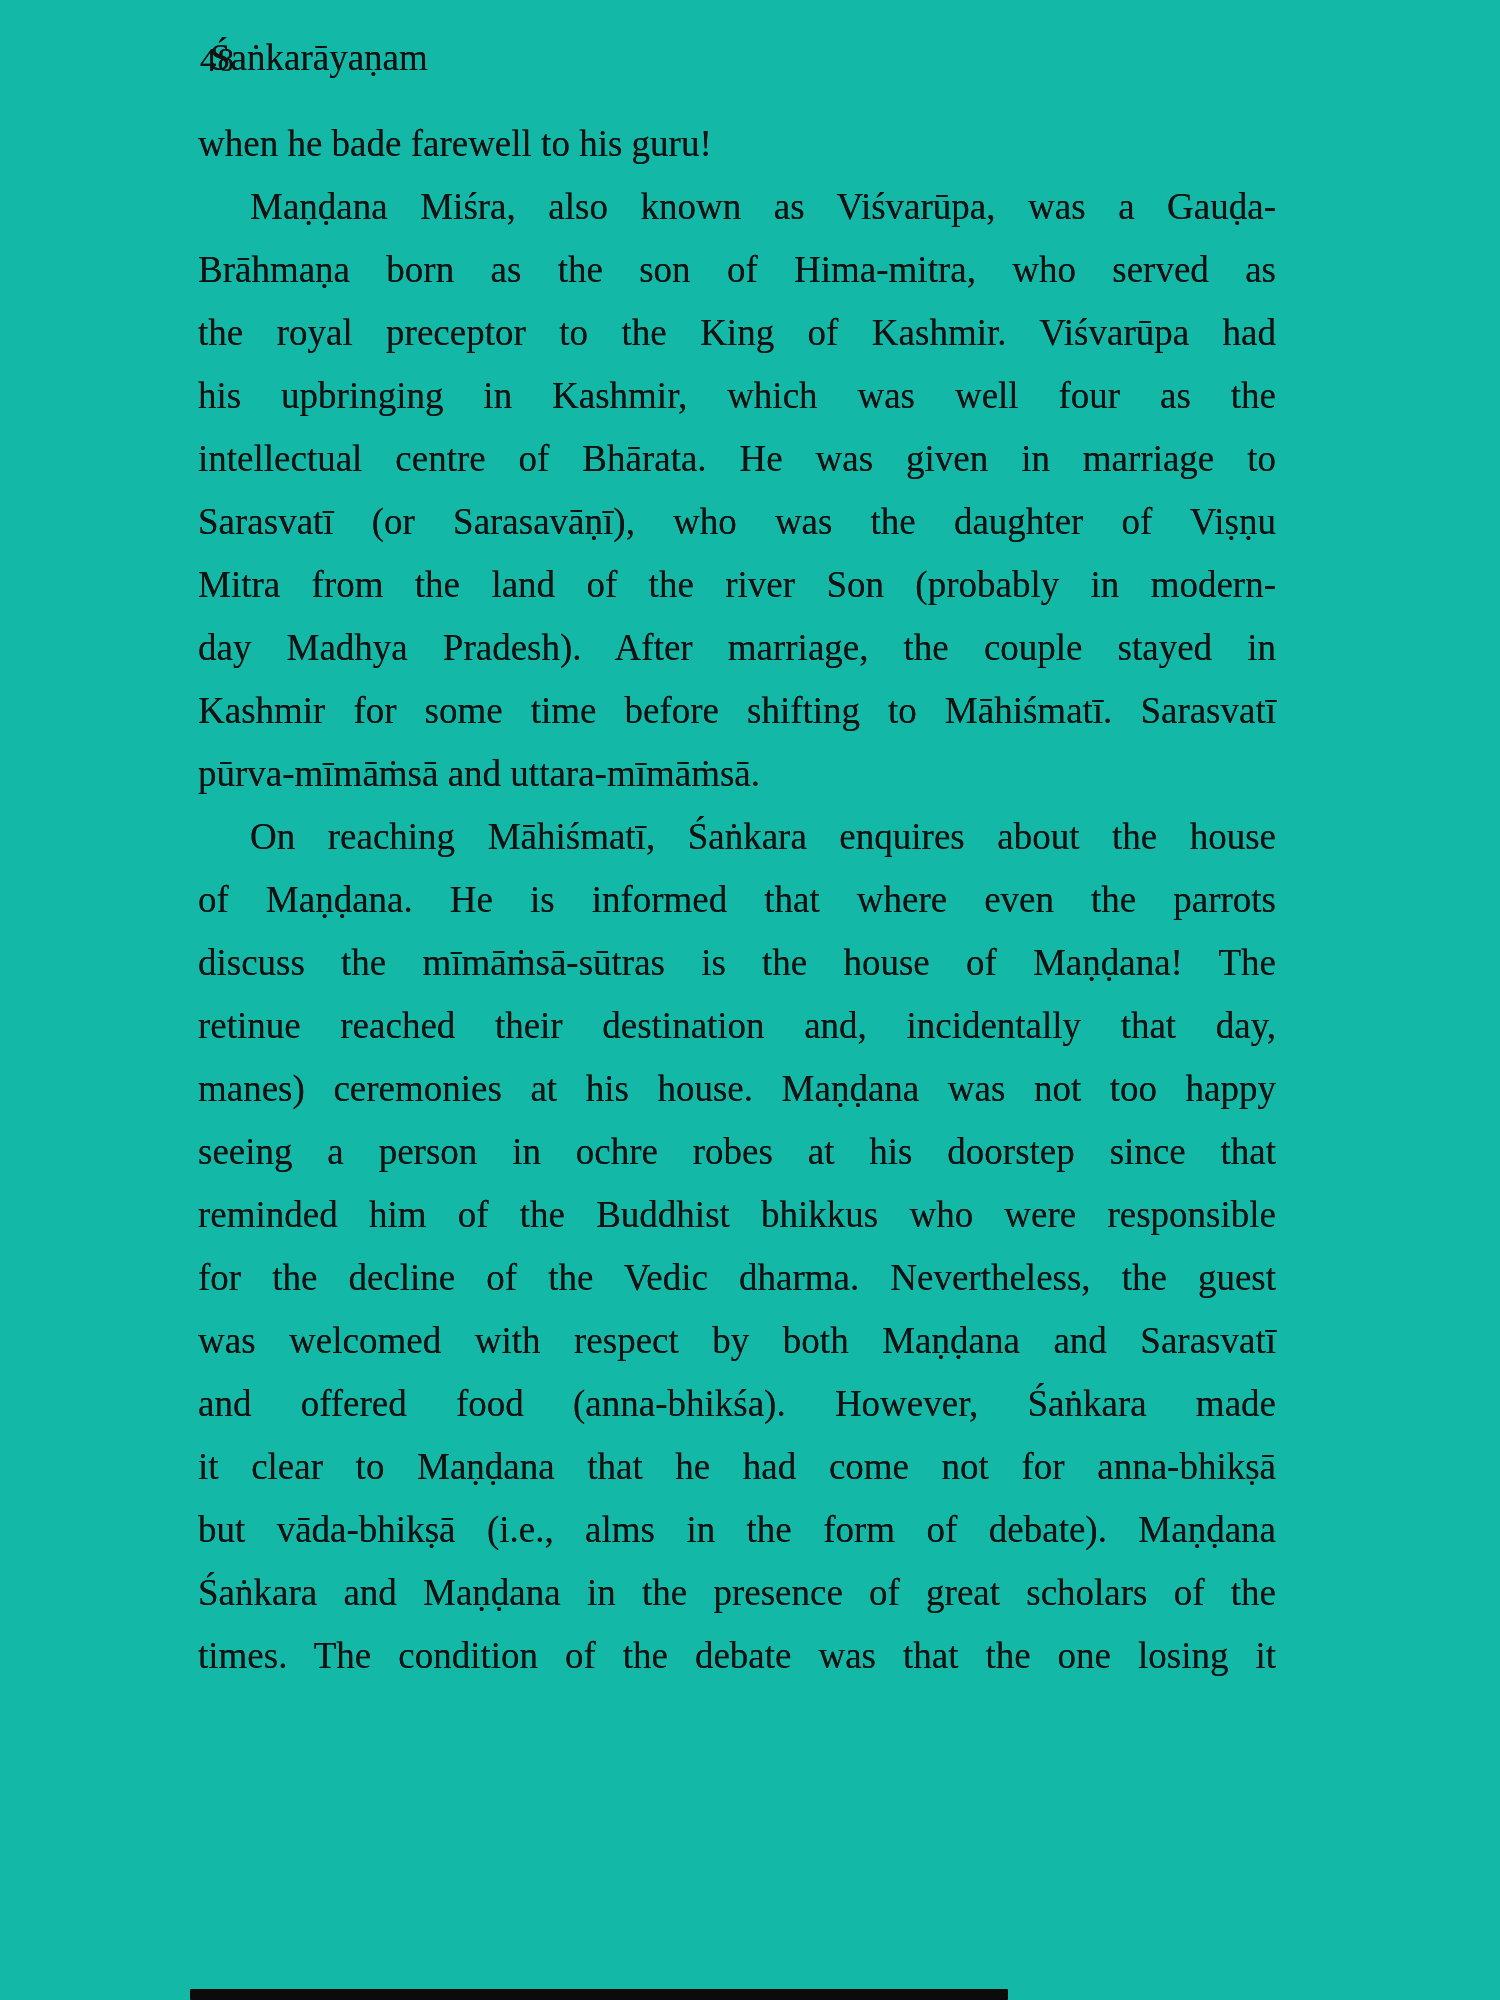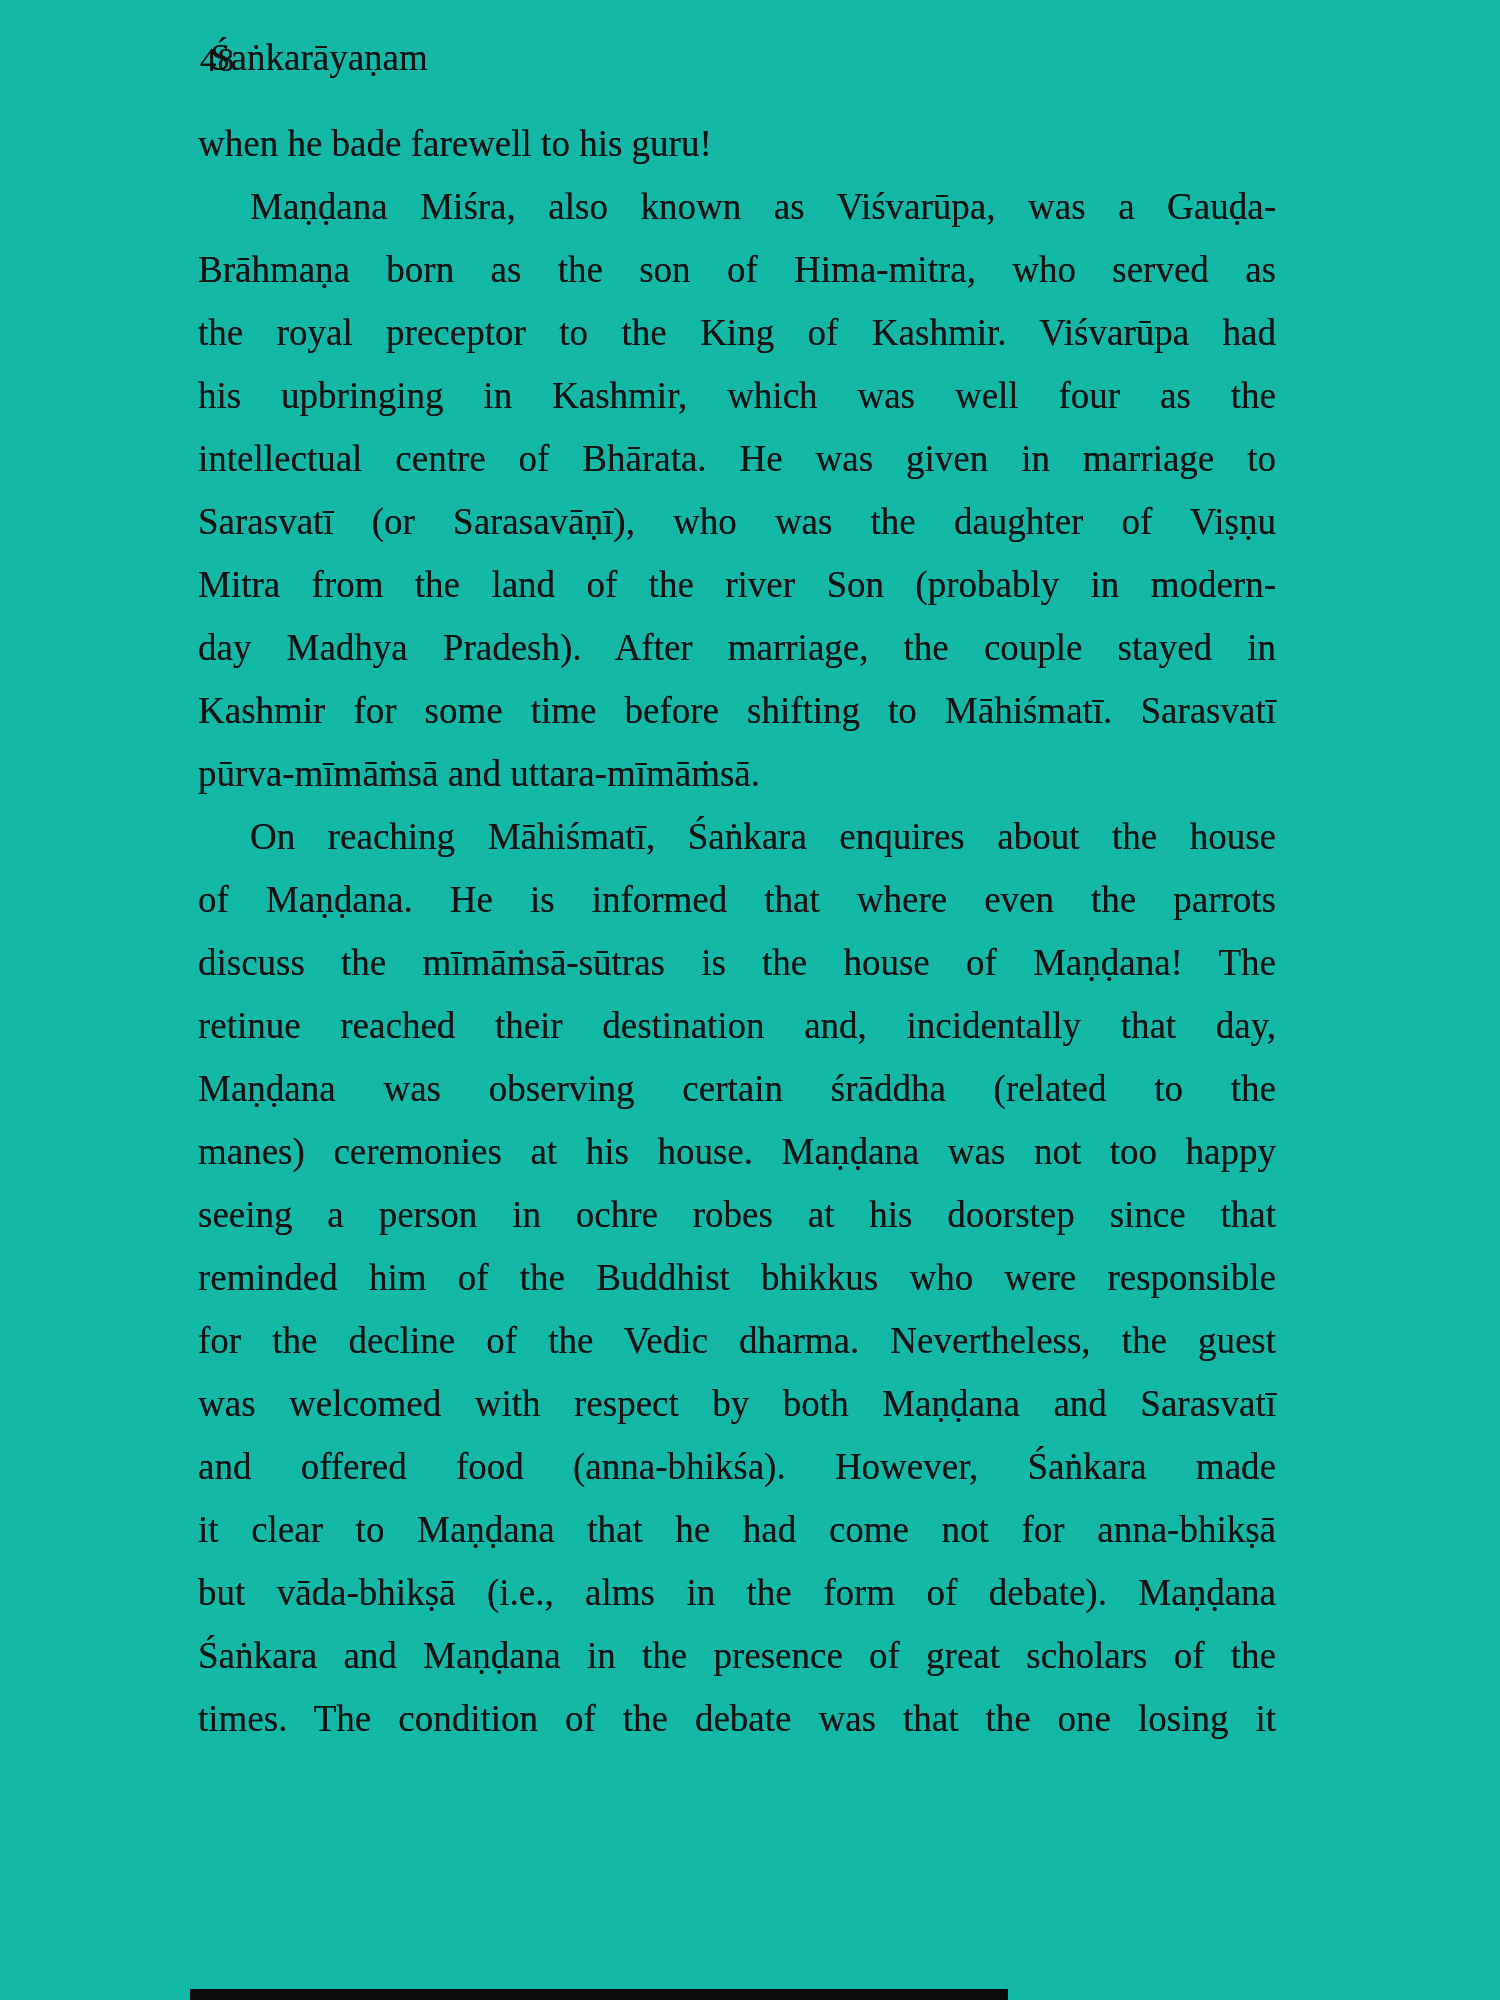--- a/index.html
+++ b/index.html
@@ -72,21 +72,20 @@
     <div class="line">intellectual centre of Bhārata. He was given in marriage to</div>
     <div class="line">Sarasvatī (or Sarasavāṇī), who was the daughter of Viṣṇu</div>
     <div class="line">Mitra from the land of the river Son (probably in modern-</div>
     <div class="line">day Madhya Pradesh). After marriage, the couple stayed in</div>
     <div class="line">Kashmir for some time before shifting to Māhiśmatī. Sarasvatī</div>
     <div class="line para-end">pūrva-mīmāṁsā and uttara-mīmāṁsā.</div>
     <div class="line indent">On reaching Māhiśmatī, Śaṅkara enquires about the house</div>
     <div class="line">of Maṇḍana. He is informed that where even the parrots</div>
     <div class="line">discuss the mīmāṁsā-sūtras is the house of Maṇḍana! The</div>
     <div class="line">retinue reached their destination and, incidentally that day,</div>
-    <div class="line">Maṇḍana was observing certain śrāddha (related to the</div>
     <div class="line">manes) ceremonies at his house. Maṇḍana was not too happy</div>
     <div class="line">seeing a person in ochre robes at his doorstep since that</div>
     <div class="line">reminded him of the Buddhist bhikkus who were responsible</div>
     <div class="line">for the decline of the Vedic dharma. Nevertheless, the guest</div>
     <div class="line">was welcomed with respect by both Maṇḍana and Sarasvatī</div>
     <div class="line">and offered food (anna-bhikśa). However, Śaṅkara made</div>
     <div class="line">it clear to Maṇḍana that he had come not for anna-bhikṣā</div>
     <div class="line">but vāda-bhikṣā (i.e., alms in the form of debate). Maṇḍana</div>
     <div class="line">Śaṅkara and Maṇḍana in the presence of great scholars of the</div>
     <div class="line">times. The condition of the debate was that the one losing it</div>

